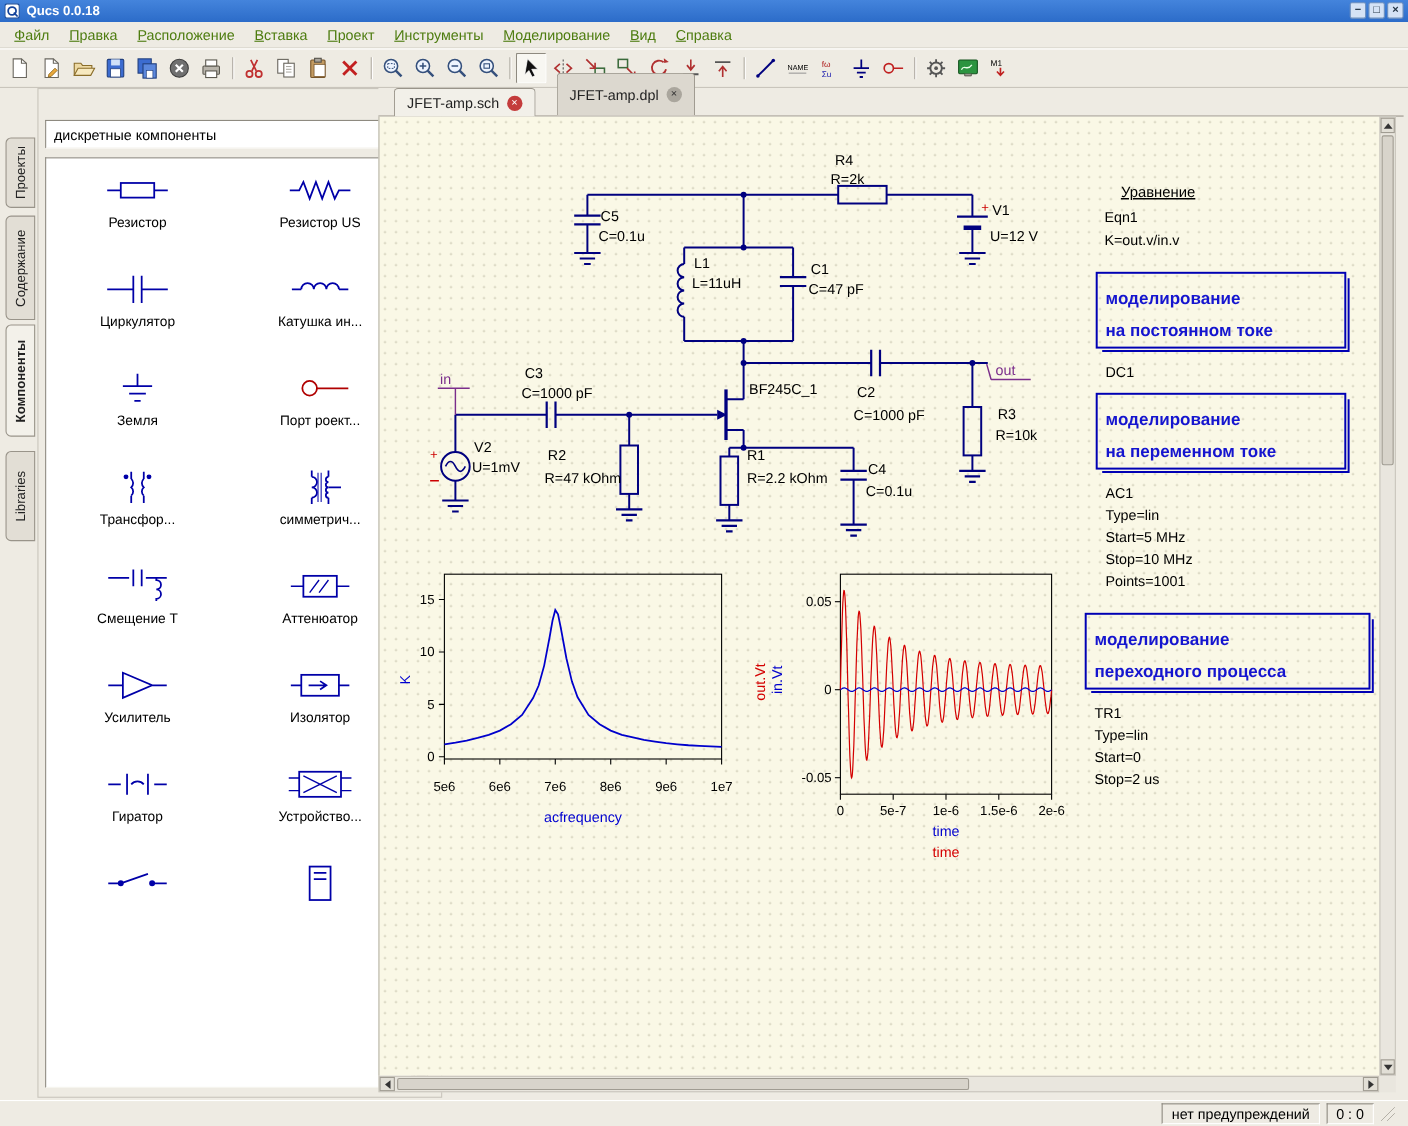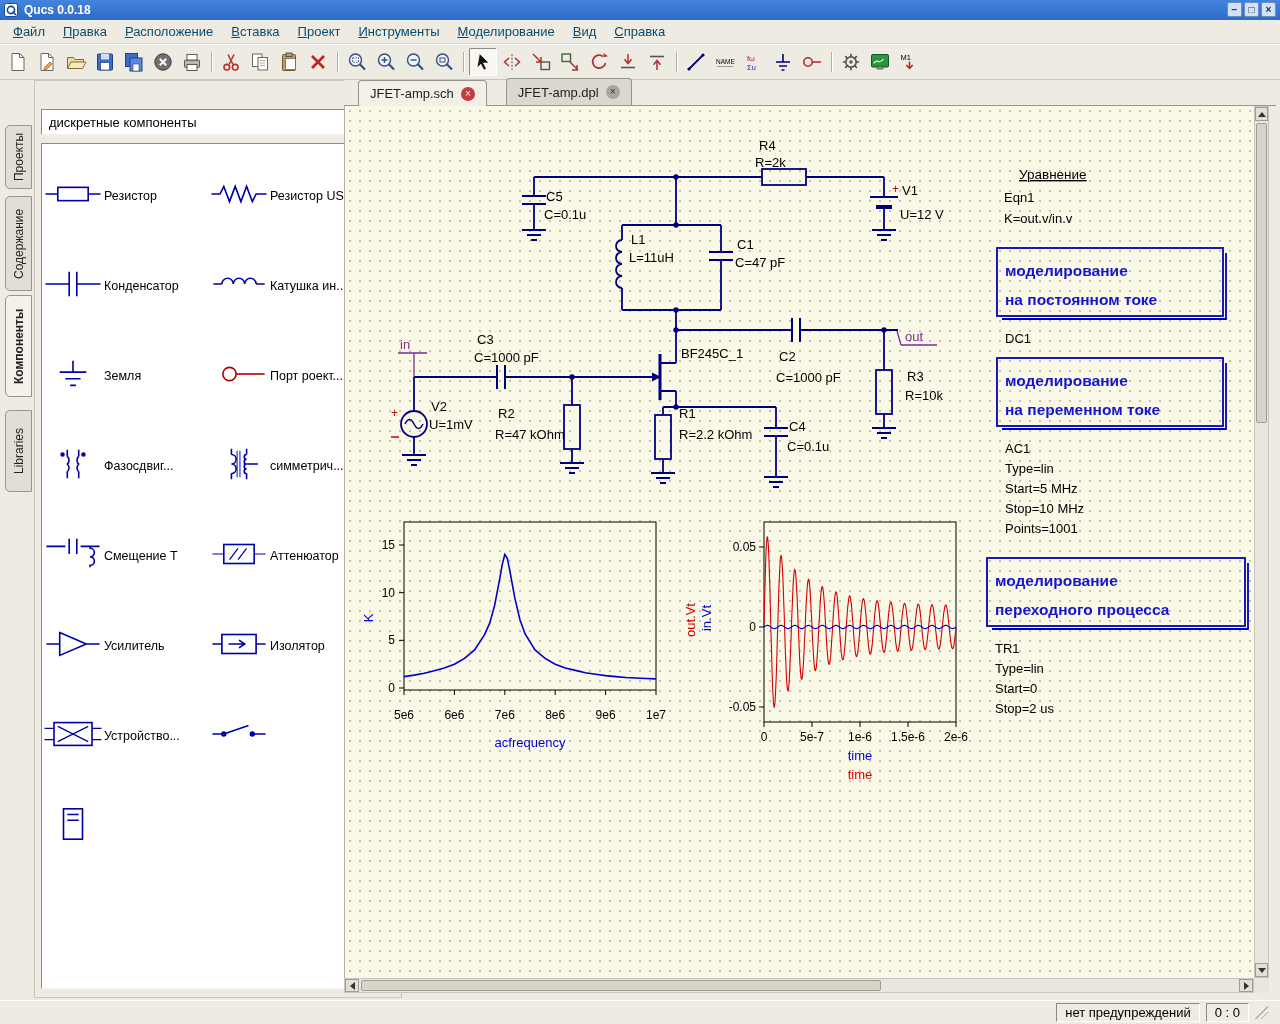--- a/index.html
+++ b/index.html
@@ -12,21 +12,21 @@
     background:linear-gradient(180deg,#4484dc 0%,#1b5bbb 100%);
     display:flex;align-items:flex-end;gap:6px;padding:17px 4px;
     color:#fff;font-weight:bold;font-size:12px}
   .titlebar .win-btns{margin-left:auto;display:flex;gap:2px}
   .win-btn{width:15px;height:15px;background:#d5e2f5;border:1px solid #6d8fbe;
     color:#234;font-size:10px;line-height:13px;text-align:center;border-radius:2px}
 
   
   .menubar{position:absolute;left:0;top:20px;width:100%;height:24px;background:#eeebe3;
     border-bottom:1px solid #d8d4cb;display:flex;align-items:center;padding-left:4px;
-    font-size:13px;color:#0c4a6e}
+    font-size:13px;color:#4d7c0f}
   .menu-item{padding:3px 9px;cursor:default}
 
   
   .toolbar{position:absolute;left:0;top:44px;width:100%;height:36px;background:#eeebe3;
     border-top:1px solid #fff;border-bottom:1px solid #c9c5bc;
     display:flex;align-items:center;padding:0 4px;gap:1px}
   .tb-btn{width:28px;height:28px;border:1px solid transparent;background:transparent;
     padding:2px;border-radius:2px}
   .tb-btn svg{width:22px;height:22px;display:block}
   .tb-btn.pressed{background:#f8f7f2;border:1px solid;border-color:#8e8a80 #fff #fff #8e8a80}
@@ -52,39 +52,39 @@
   .combo{position:absolute;left:6px;top:28px;right:10px;height:26px;background:#fff;
     border:1px solid;border-color:#8e8a80 #f6f4ee #f6f4ee #8e8a80;
     display:flex;align-items:center;font-size:13px;padding-left:7px;color:#000}
   .combo-arrow{margin-left:auto;width:19px;height:100%;background:#e6e3db;
     border-left:1px solid #c9c5bc;display:flex;align-items:center;justify-content:center}
   .combo-arrow::after{content:"";width:0;height:0;border-left:4px solid transparent;
     border-right:4px solid transparent;border-top:5px solid #333}
   .comp-wrap{position:absolute;left:6px;top:62px;right:10px;bottom:8px;background:#fff;
     border:1px solid;border-color:#8e8a80 #f6f4ee #f6f4ee #8e8a80;display:flex;overflow:hidden}
   .comp-grid{flex:1;display:grid;grid-template-columns:1fr 1fr;grid-auto-rows:90px;overflow:hidden}
-  .comp-cell{display:flex;flex-direction:row;align-items:center;padding-top:10px}
+  .comp-cell{display:flex;flex-direction:column;align-items:center;padding-top:10px}
   .comp-ic{width:62px;height:38px}
   .comp-label{font-size:12.5px;color:#000;margin-top:3px;white-space:nowrap}
 
   
   .vscroll{width:16px;background:#e9e6de;border-left:1px solid #c9c5bc;position:relative}
   .sb-btn{position:absolute;background:#e2dfd6;border:1px solid #a09c92;
     display:flex;align-items:center;justify-content:center}
   .sb-thumb{position:absolute;background:#d8d4cb;border:1px solid #a09c92;border-radius:2px}
   .tri-up{width:0;height:0;border-left:4px solid transparent;border-right:4px solid transparent;border-bottom:5px solid #333}
   .tri-down{width:0;height:0;border-left:4px solid transparent;border-right:4px solid transparent;border-top:5px solid #333}
   .tri-left{width:0;height:0;border-top:4px solid transparent;border-bottom:4px solid transparent;border-right:5px solid #333}
   .tri-right{width:0;height:0;border-top:4px solid transparent;border-bottom:4px solid transparent;border-left:5px solid #333}
 
   
   .doc-area{position:absolute;left:344px;top:80px;right:4px;bottom:26px}
   .doc-tabs{position:absolute;left:0;top:0;right:0;height:26px;background:#eeebe3;
     border-bottom:1px solid #99948a;display:flex;align-items:flex-end;padding-left:14px;gap:19px}
-  .doc-tab{height:27px;display:flex;align-items:center;gap:7px;padding:0 11px;
+  .doc-tab{height:39px;display:flex;align-items:center;gap:7px;padding:0 11px;
     border:1px solid #99948a;border-bottom:none;border-radius:4px 4px 0 0;
     background:#dcd8cf;font-size:13px;color:#222}
   .doc-tab.active{background:#f2f0e9;height:26px;margin-bottom:-1px}
   .tab-close{width:14px;height:14px;border-radius:50%;display:flex;align-items:center;
     justify-content:center;font-size:10px;line-height:1;color:#fff}
   .tab-close.red{background:#c43c3c}
   .tab-close.gray{background:#aaa69d;color:#333}
 
   .canvas{position:absolute;left:0;top:26px;width:910px;height:872px;background:#faf8e6;
     background-image:radial-gradient(circle,#c6c4ae 0.8px,transparent 1px);
@@ -372,21 +372,21 @@
               </g>
             </svg>
             <div class="comp-label">Резистор US</div>
           </div>
           <div class="comp-cell">
             <svg class="comp-ic" viewBox="0 0 64 40">
               <g fill="none" stroke="#0000a8" stroke-width="1.7">
                 <path d="M3 20h25M36 20h25M28 7v26M36 7v26"></path>
               </g>
             </svg>
-            <div class="comp-label">Конденсатор</div>
+            <div class="comp-label">Циркулятор</div>
           </div>
           <div class="comp-cell">
             <svg class="comp-ic" viewBox="0 0 64 40">
               <g fill="none" stroke="#0000a8" stroke-width="1.7">
                 <path d="M5 20h9M50 20h9M14 20a6 6 0 0 1 12 0a6 6 0 0 1 12 0a6 6 0 0 1 12 0"></path>
               </g>
             </svg>
             <div class="comp-label">Катушка ин...</div>
           </div>
           <div class="comp-cell">
@@ -410,21 +410,21 @@
           </div>
           <div class="comp-cell">
             <svg class="comp-ic" viewBox="0 0 64 40">
               <g fill="none" stroke="#0000a8" stroke-width="1.7">
                 <path d="M26 5v7M26 28v7M38 5v7M38 28v7"></path>
                 <path d="M26 12a5.3 5.3 0 0 1 0 8a5.3 5.3 0 0 1 0 8M38 12a5.3 5.3 0 0 0 0 8a5.3 5.3 0 0 0 0 8"></path>
                 <circle cx="21" cy="10" r="1.5" fill="#0000a8"></circle>
                 <circle cx="43" cy="10" r="1.5" fill="#0000a8"></circle>
               </g>
             </svg>
-            <div class="comp-label">Фазосдвиг...</div>
+            <div class="comp-label">Трансфор...</div>
           </div>
           <div class="comp-cell">
             <svg class="comp-ic" viewBox="0 0 64 40">
               <g fill="none" stroke="#0000a8" stroke-width="1.7">
                 <path d="M24 4v6M24 30v6M40 4v6M40 30v6M40 20h12"></path>
                 <path d="M24 10a5 5 0 0 1 0 10a5 5 0 0 1 0 10M40 10a2.5 2.5 0 0 0 0 5a2.5 2.5 0 0 0 0 5a2.5 2.5 0 0 0 0 5a2.5 2.5 0 0 0 0 5"></path>
                 <path d="M30 6v28M33 6v28" stroke-width="1"></path>
               </g>
             </svg>
             <div class="comp-label">симметрич...</div>
@@ -456,20 +456,28 @@
             <div class="comp-label">Усилитель</div>
           </div>
           <div class="comp-cell">
             <svg class="comp-ic" viewBox="0 0 64 40">
               <g fill="none" stroke="#0000a8" stroke-width="1.7">
                 <rect x="14" y="10" width="36" height="20"></rect>
                 <path d="M4 20h10M50 20h10M21 20h16m-5-4l6 4-6 4"></path>
               </g>
             </svg>
             <div class="comp-label">Изолятор</div>
+          </div>
+          <div class="comp-cell">
+            <svg class="comp-ic" viewBox="0 0 64 40">
+              <g fill="none" stroke="#0000a8" stroke-width="1.7">
+                <path d="M4 20h12M48 20h12M22 10v20M42 10v20M26 20a8 8 0 0 1 12 0"></path>
+              </g>
+            </svg>
+            <div class="comp-label">Гиратор</div>
           </div>
           <div class="comp-cell">
             <svg class="comp-ic" viewBox="0 0 64 40">
               <g fill="none" stroke="#0000a8" stroke-width="1.7">
                 <rect x="12" y="8" width="40" height="24"></rect>
                 <path d="M2 14h10M2 26h10M52 14h10M52 26h10M16 12l32 16M48 12L16 28" stroke-width="1.3"></path>
               </g>
             </svg>
             <div class="comp-label">Устройство...</div>
           </div>

